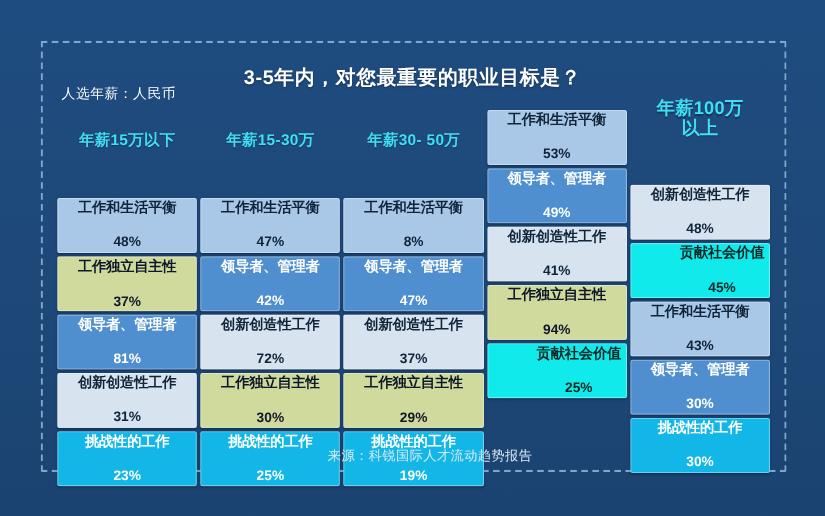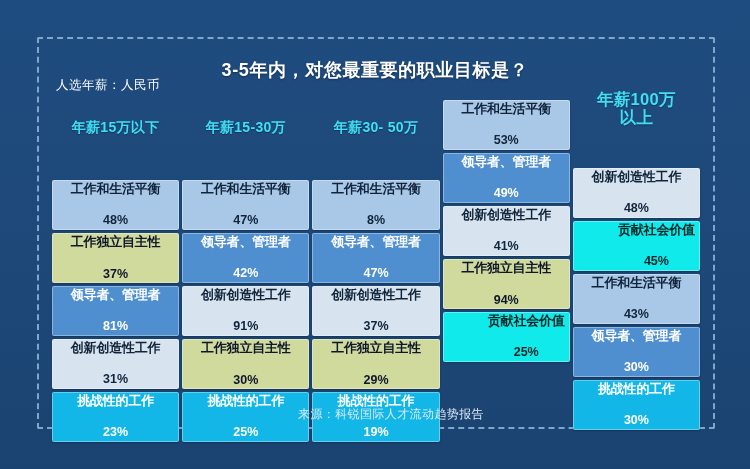--- a/index.html
+++ b/index.html
@@ -167,21 +167,21 @@
           <div class="cell c-lightblue">
             <div class="lbl">工作和生活平衡</div>
             <div class="val">47%</div>
           </div>
           <div class="cell c-midblue">
             <div class="lbl">领导者、管理者</div>
             <div class="val">42%</div>
           </div>
           <div class="cell c-paleblue">
             <div class="lbl">创新创造性工作</div>
-            <div class="val">91%</div>
+            <div class="val">72%</div>
           </div>
           <div class="cell c-olive">
             <div class="lbl">工作独立自主性</div>
             <div class="val">30%</div>
           </div>
           <div class="cell c-cyan">
             <div class="lbl">挑战性的工作</div>
             <div class="val">25%</div>
           </div>
         </div>

